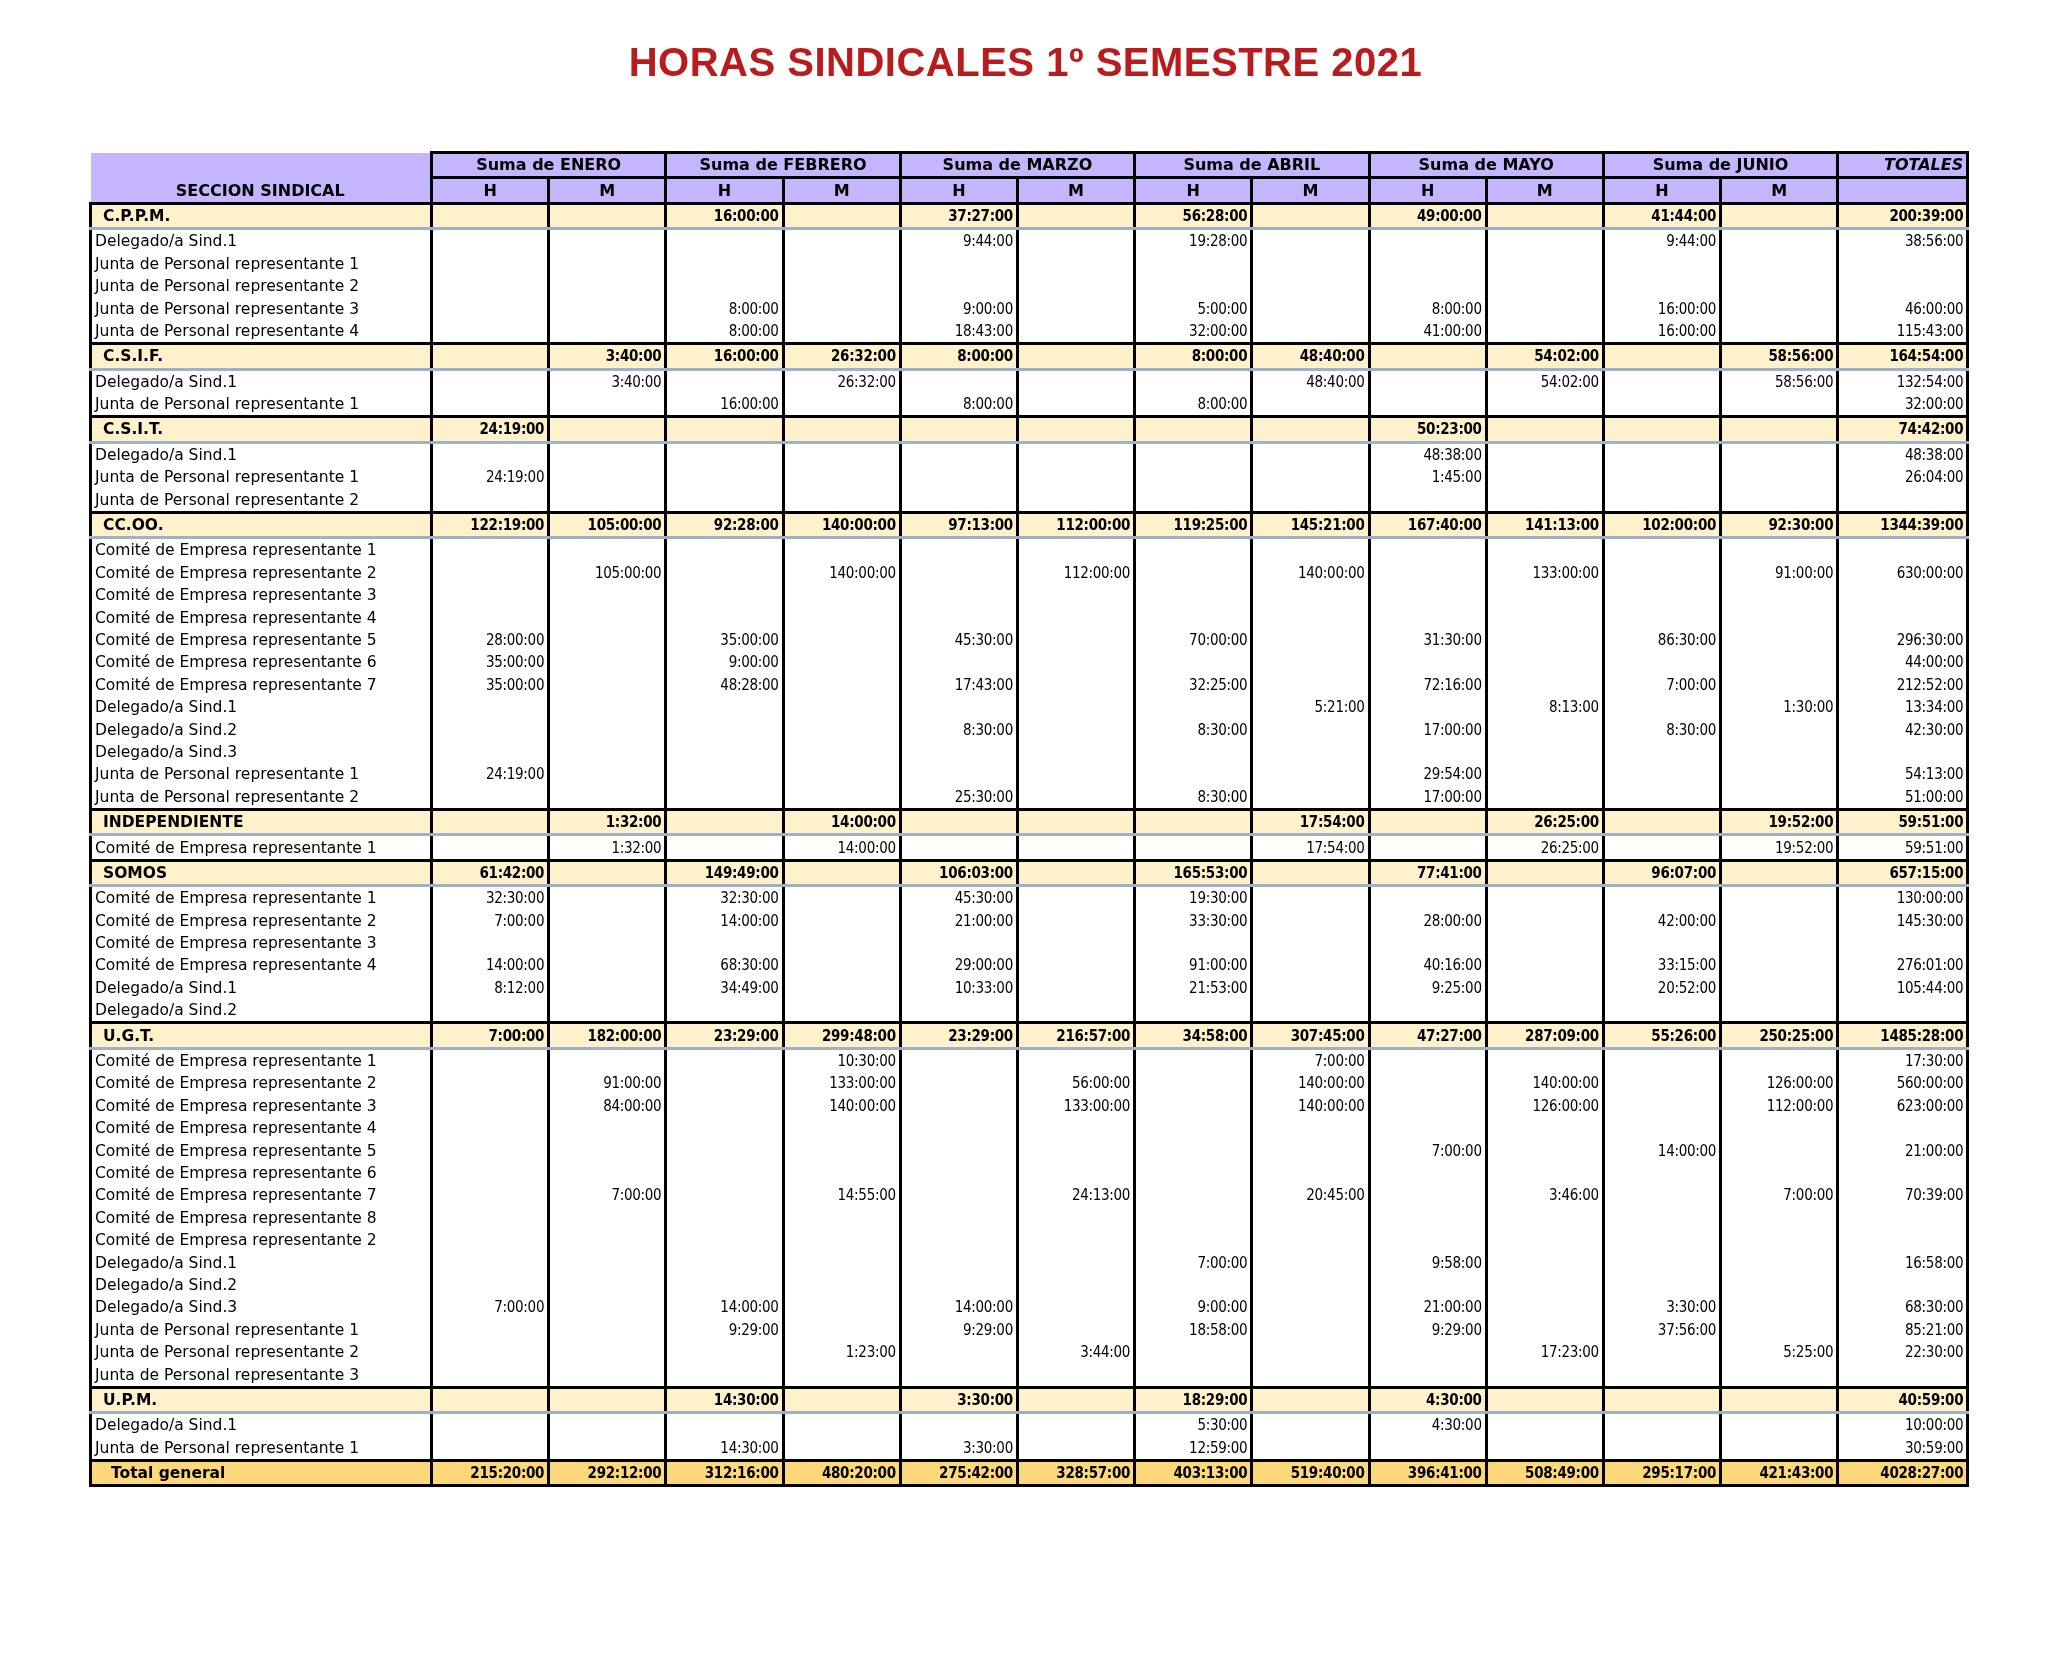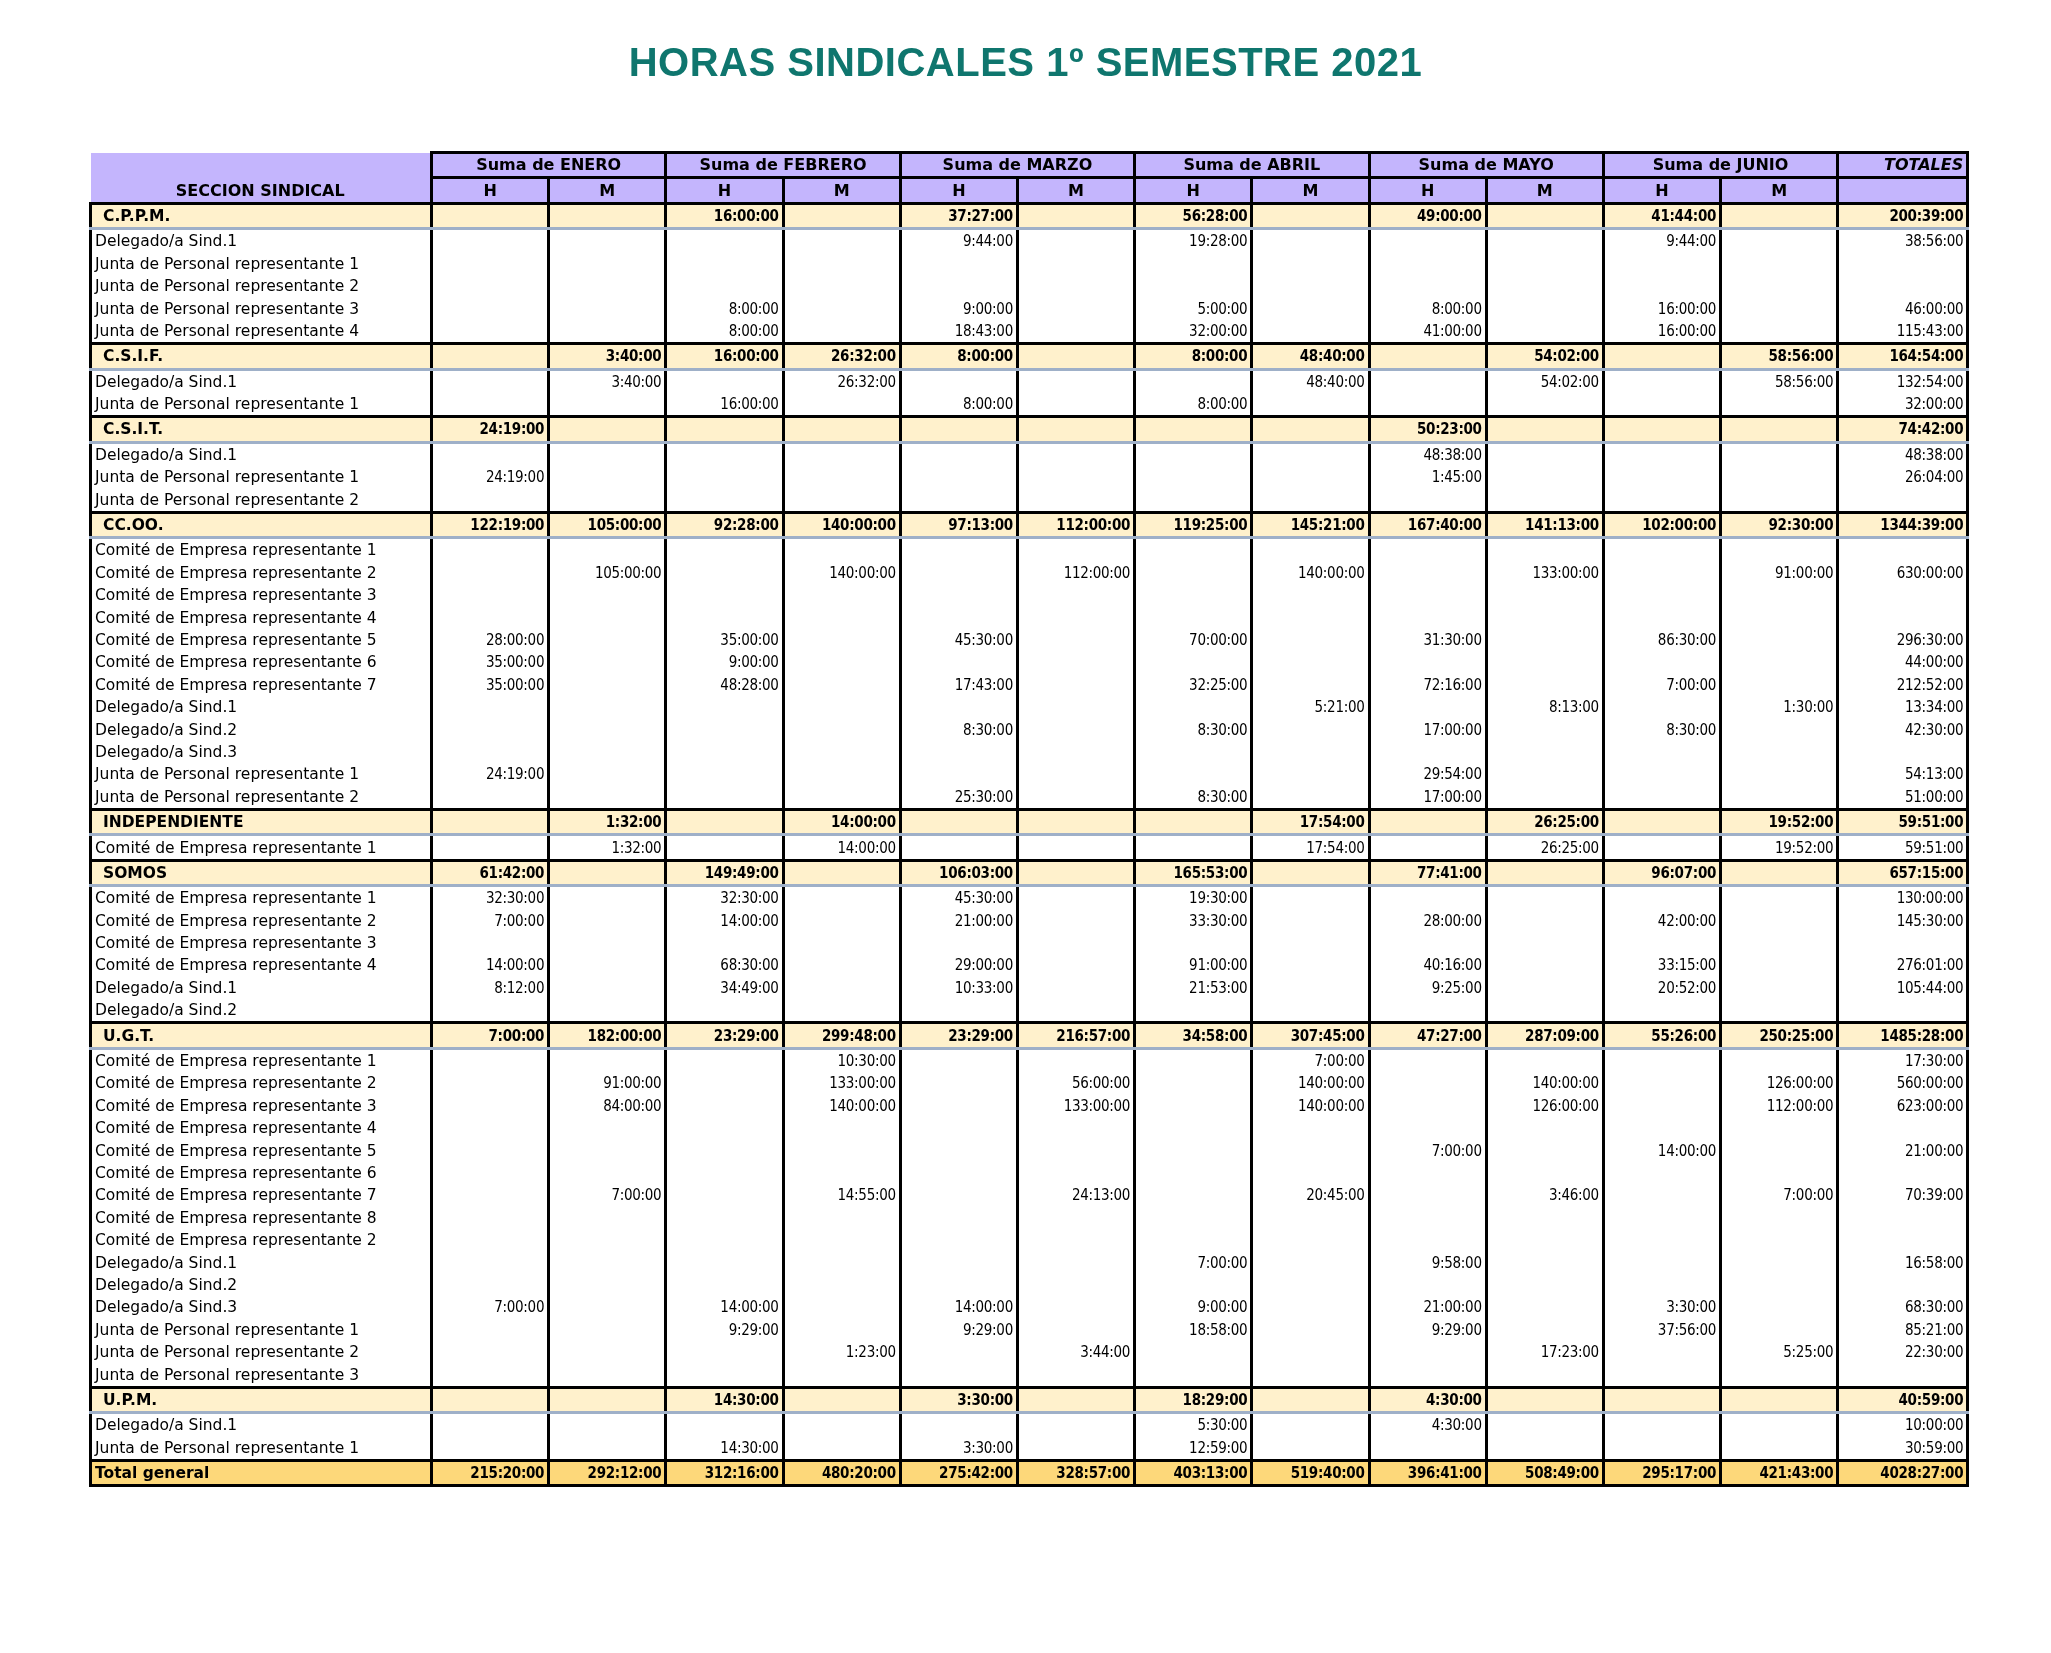--- a/index.html
+++ b/index.html
@@ -1,41 +1,41 @@
 <!DOCTYPE html>
 <html><head>
 <meta charset="utf-8">
 <style>
   html, body { margin: 0; padding: 0; background: #ffffff; }
   body { width: 2051px; height: 1653px; position: relative; overflow: hidden;
          font-family: "DejaVu Sans", sans-serif; color: #000; }
   .title { position: absolute; left: 0; width: 2051px; top: 40px; text-align: center;
            font-family: "Liberation Sans", sans-serif; font-weight: bold; font-size: 40px;
-           color: #0f766e; letter-spacing: 0.5px; }
+           color: #b91c1c; letter-spacing: 0.5px; }
   table.pivot { position: absolute; left: 89px; top: 151px; border-collapse: collapse;
                 table-layout: fixed; width: 1877px; font-family: "DejaVu Sans", sans-serif;
                 font-size: 15.5px; }
   table.pivot col.lbl { width: 341px; }
   table.pivot col.num { width: 117.2px; }
   table.pivot col.tot { width: 130px; }
   table.pivot td, table.pivot th { height: 22.4px; padding: 0 3px; line-height: 22px;
                 white-space: nowrap; overflow: hidden; }
   th.hdr { background: #c4b5fd; font-weight: bold; text-align: center; border: 3px solid #000;
            font-size: 16px; }
   th.hdr.lbl { border-top: none; border-left: none; border-bottom: 3px solid #000; vertical-align: bottom; }
   th.hdr.tot { text-align: right; font-style: italic; }
   tr.hrow2 th { border-top: 3px solid #000; }
   td { border-left: 3px solid #000; border-right: 3px solid #000; }
   td.lbl { text-align: left; padding-left: 14px; border-left: 3px solid #000; }
   td.num { text-align: right; font-family: "DejaVu Sans Condensed", "DejaVu Sans", sans-serif; font-size: 15px; letter-spacing: -0.3px; }
   tr.group td { background: #fff1cc; font-weight: bold; border-top: 3px solid #000;
                 border-bottom: 3px solid #9fb0c8; }
   tr.group td.lbl { padding-left: 11px; }
   tr.total td { background: #fdd87a; font-weight: bold; border-top: 3px solid #000; border-bottom: 3px solid #000; }
-  tr.total td.lbl { padding-left: 3px; }
+  tr.total td.lbl { padding-left: 19px; }
 </style>
 </head>
 <body>
 
 <div class="title">HORAS SINDICALES 1º SEMESTRE 2021</div>
 
 <table class="pivot">
   <colgroup>
     <col class="lbl">
     <col class="num">

